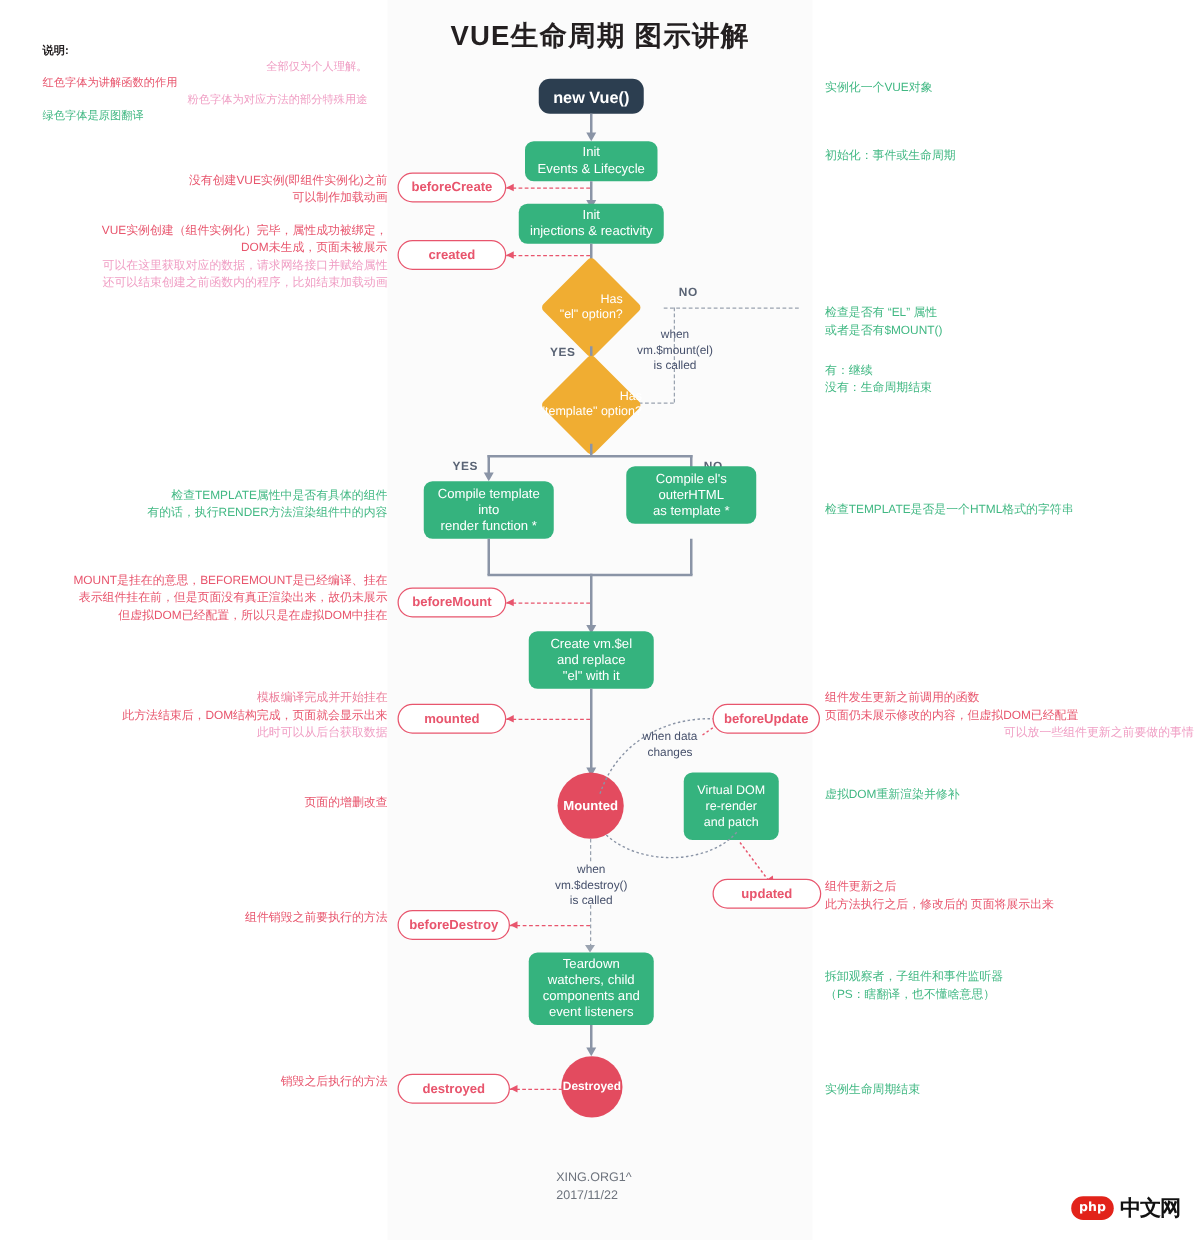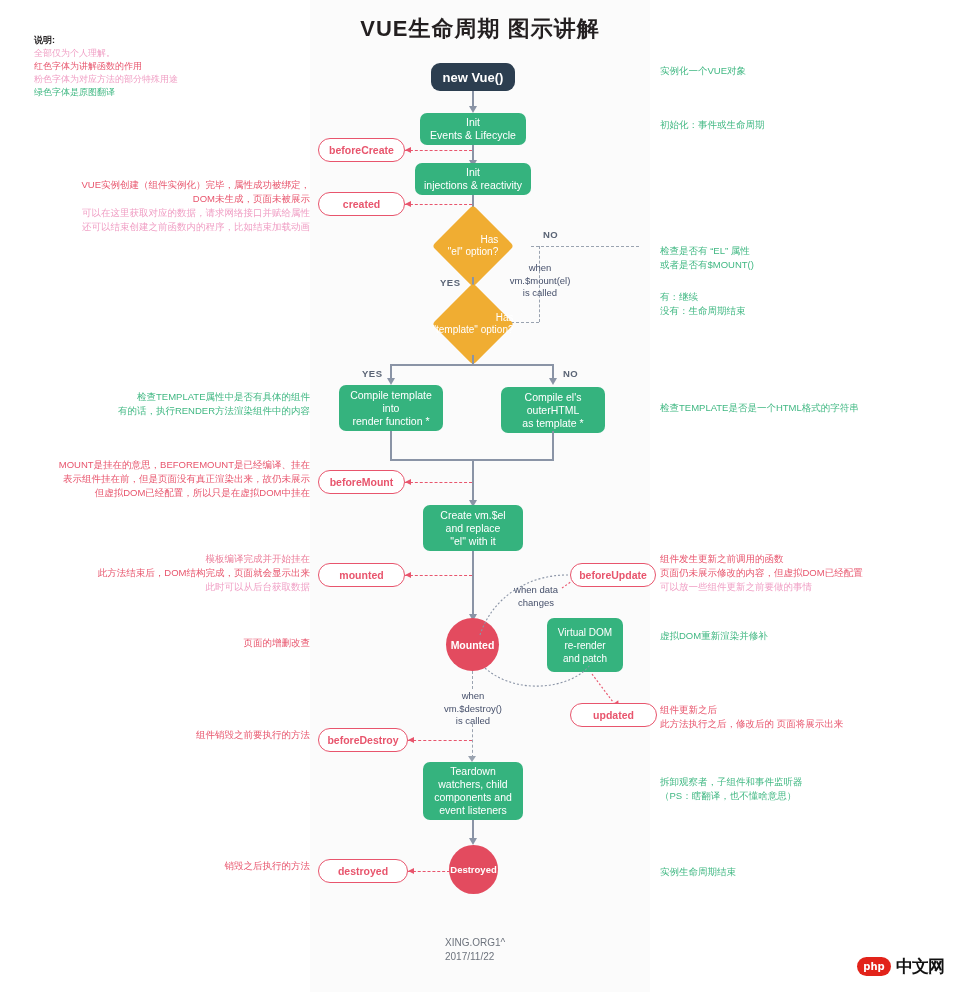--- a/index.html
+++ b/index.html
@@ -14,21 +14,21 @@
   
   #page-title{
     left:0;top:14px;width:960px;text-align:center;
     font-size:22px;font-weight:bold;color:#231f20;letter-spacing:1px;
   }
 
   
   #legend{left:34px;top:34px;width:260px;font-size:9px;line-height:13px;}
   #legend .lg-title{font-weight:bold;color:#231f20;font-size:9px;}
   .c-red{color:#e8556d;}
-  .c-pink{color:#f09ec4;}
+  .c-pink{color:#f09ec4;text-align:right;}
   .c-green{color:#41b883;}
   .c-rose{color:#ec7e9a;}
 
   
   #diagram-panel{
     left:310px;top:0;width:340px;height:992px;background:#fbfbfb;
   }
 
   
   .node{
@@ -188,21 +188,21 @@
   <div class="arrow-down abs" style="left:386.5px;top:378px;"></div>
   <div class="solid-v abs" style="left:552px;top:364px;height:17px;"></div>
   <div class="arrow-down abs" style="left:548.5px;top:378px;"></div>
 
   <div class="flabel abs" style="left:362px;top:368px;">YES</div>
   <div class="flabel abs" style="left:563px;top:368px;">NO</div>
 
   <div class="node green abs" style="left:339px;top:385px;width:104px;height:46px;white-space:pre-line;">Compile template
 into
 render function *</div>
-  <div class="node green abs" style="left:501px;top:387px;width:104px;height:46px;white-space:pre-line;">Compile el's
+  <div class="node green abs" style="left:501px;top:373px;width:104px;height:46px;white-space:pre-line;">Compile el's
 outerHTML
 as template *</div>
 
   <div class="solid-v abs" style="left:390px;top:431px;height:29px;"></div>
   <div class="solid-v abs" style="left:552px;top:431px;height:29px;"></div>
   <div class="solid-h abs" style="left:390px;top:459px;width:164px;"></div>
   <div class="solid-v abs" style="left:472px;top:459px;height:44px;"></div>
   <div class="arrow-down abs" style="left:468.5px;top:500px;"></div>
 
   <div class="node green abs" style="left:423px;top:505px;width:100px;height:46px;white-space:pre-line;">Create vm.$el
@@ -275,20 +275,24 @@
   <div class="hook abs" style="left:570px;top:703px;width:87px;">updated</div>
 
   <div class="hook abs" style="left:318px;top:728px;width:90px;">beforeDestroy</div>
   <div class="dash-h abs" style="left:408px;top:740px;width:64px;"></div>
   <div class="arrow-left-red abs" style="left:408px;top:736.5px;"></div>
 
   <div class="hook abs" style="left:318px;top:859px;width:90px;">destroyed</div>
   <div class="dash-h abs" style="left:408px;top:871px;width:42px;"></div>
   <div class="arrow-left-red abs" style="left:408px;top:867.5px;"></div>
 
+  <div class="ann leftal abs c-red" style="left:60px;top:138px;width:250px;">
+    <div>没有创建VUE实例(即组件实例化)之前</div>
+    <div>可以制作加载动画</div>
+  </div>
 
   <div class="ann leftal abs" style="left:40px;top:178px;width:270px;">
     <div class="c-red">VUE实例创建（组件实例化）完毕，属性成功被绑定，</div>
     <div class="c-red">DOM未生成，页面未被展示</div>
     <div class="c-pink">可以在这里获取对应的数据，请求网络接口并赋给属性</div>
     <div class="c-pink">还可以结束创建之前函数内的程序，比如结束加载动画</div>
   </div>
 
   <div class="ann leftal abs c-green" style="left:80px;top:390px;width:230px;text-align:right;">
     <div>检查TEMPLATE属性中是否有具体的组件</div>

